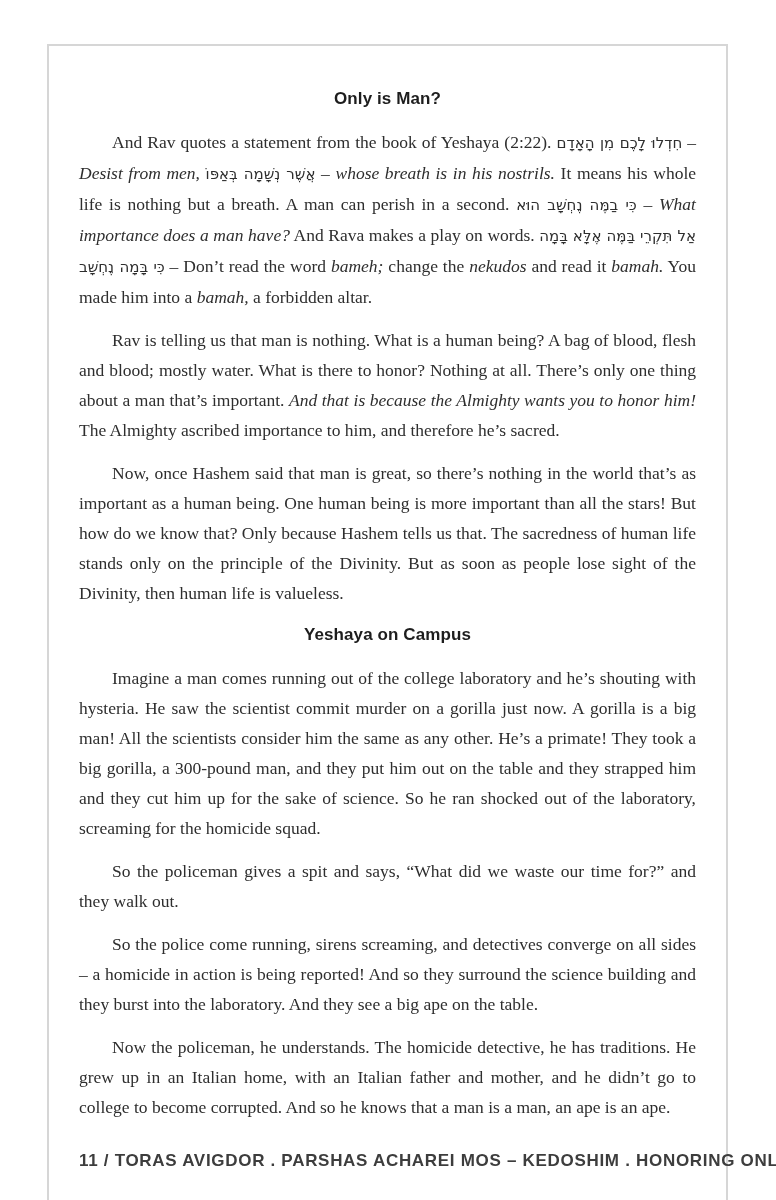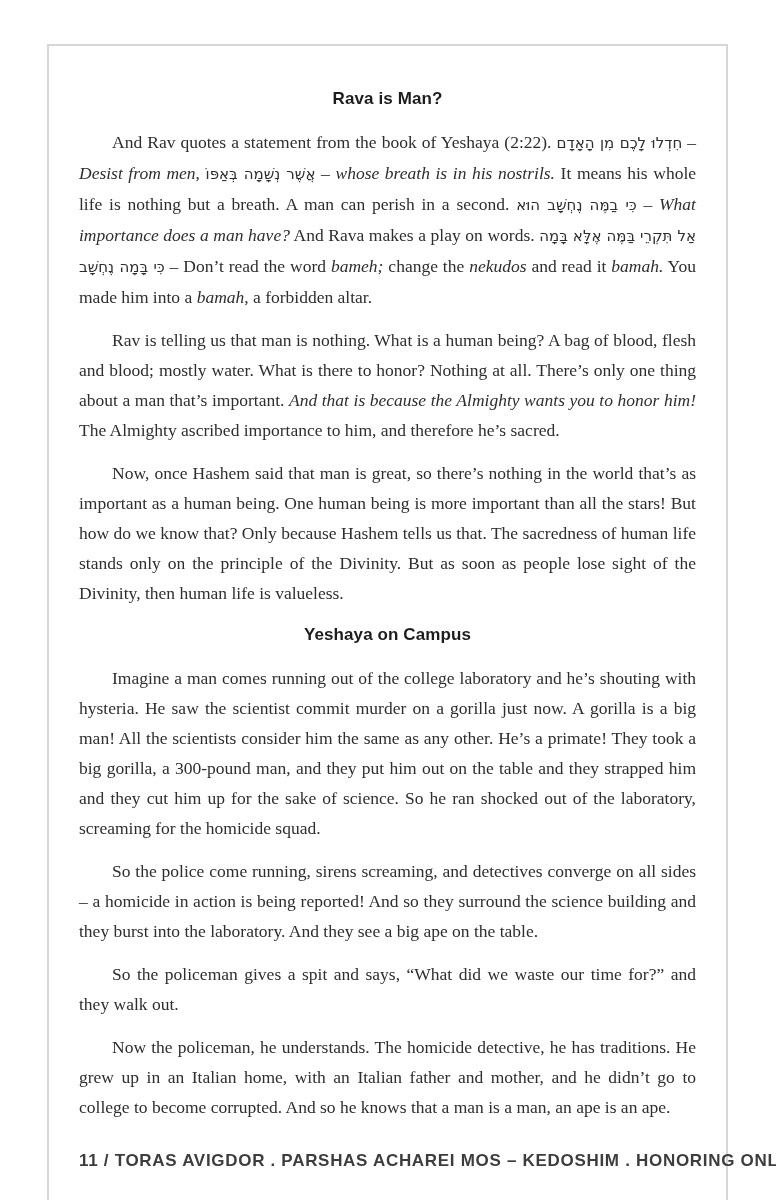--- a/index.html
+++ b/index.html
@@ -72,35 +72,35 @@
     white-space: nowrap;
   }
 </style>
 </head>
 <body>
 
 <div class="page">
   <div class="frame">
     <article class="content">
 
-      <h2 class="section-heading">Rava is Man?</h2>
+      <h2 class="section-heading">Only is Man?</h2>
 
       <p class="para"><span class="roman">And Rav quotes a statement from the book of Yeshaya (2:22). </span><span class="hebrew">חִדְלוּ לָכֶם מִן הָאָדָם</span><span class="roman"> – </span><span class="italic">Desist from men,</span><span class="roman"> </span><span class="hebrew">אֲשֶׁר נְשָׁמָה בְּאַפּוֹ</span><span class="roman"> – </span><span class="italic">whose breath is in his nostrils.</span><span class="roman"> It means his whole life is nothing but a breath. A man can perish in a second. </span><span class="hebrew">כִּי בַמֶּה נֶחְשָׁב הוּא</span><span class="roman"> – </span><span class="italic">What importance does a man have?</span><span class="roman"> And Rava makes a play on words. </span><span class="hebrew">אַל תִּקְרֵי בַּמֶּה אֶלָּא בָּמָה כִּי בָּמָה נֶחְשָׁב</span><span class="roman"> – Don’t read the word </span><span class="italic">bameh;</span><span class="roman"> change the </span><span class="italic">nekudos</span><span class="roman"> and read it </span><span class="italic">bamah.</span><span class="roman"> You made him into a </span><span class="italic">bamah,</span><span class="roman"> a forbidden altar.</span></p>
 
       <p class="para"><span class="roman">Rav is telling us that man is nothing. What is a human being? A bag of blood, flesh and blood; mostly water. What is there to honor? Nothing at all. There’s only one thing about a man that’s important. </span><span class="italic">And that is because the Almighty wants you to honor him!</span><span class="roman"> The Almighty ascribed importance to him, and therefore he’s sacred.</span></p>
 
       <p class="para"><span class="roman">Now, once Hashem said that man is great, so there’s nothing in the world that’s as important as a human being. One human being is more important than all the stars! But how do we know that? Only because Hashem tells us that. The sacredness of human life stands only on the principle of the Divinity. But as soon as people lose sight of the Divinity, then human life is valueless.</span></p>
 
       <h2 class="section-heading mid">Yeshaya on Campus</h2>
 
       <p class="para"><span class="roman">Imagine a man comes running out of the college laboratory and he’s shouting with hysteria. He saw the scientist commit murder on a gorilla just now. A gorilla is a big man! All the scientists consider him the same as any other. He’s a primate! They took a big gorilla, a 300-pound man, and they put him out on the table and they strapped him and they cut him up for the sake of science. So he ran shocked out of the laboratory, screaming for the homicide squad.</span></p>
 
+      <p class="para"><span class="roman">So the policeman gives a spit and says, “What did we waste our time for?” and they walk out.</span></p>
+
       <p class="para"><span class="roman">So the police come running, sirens screaming, and detectives converge on all sides – a homicide in action is being reported! And so they surround the science building and they burst into the laboratory. And they see a big ape on the table.</span></p>
-
-      <p class="para"><span class="roman">So the policeman gives a spit and says, “What did we waste our time for?” and they walk out.</span></p>
 
       <p class="para"><span class="roman">Now the policeman, he understands. The homicide detective, he has traditions. He grew up in an Italian home, with an Italian father and mother, and he didn’t go to college to become corrupted. And so he knows that a man is a man, an ape is an ape.</span></p>
 
       <footer class="footer">11 / TORAS AVIGDOR . PARSHAS ACHAREI MOS – KEDOSHIM . HONORING ONLY HIM</footer>
 
     </article>
   </div>
 </div>
 
 </body></html>

